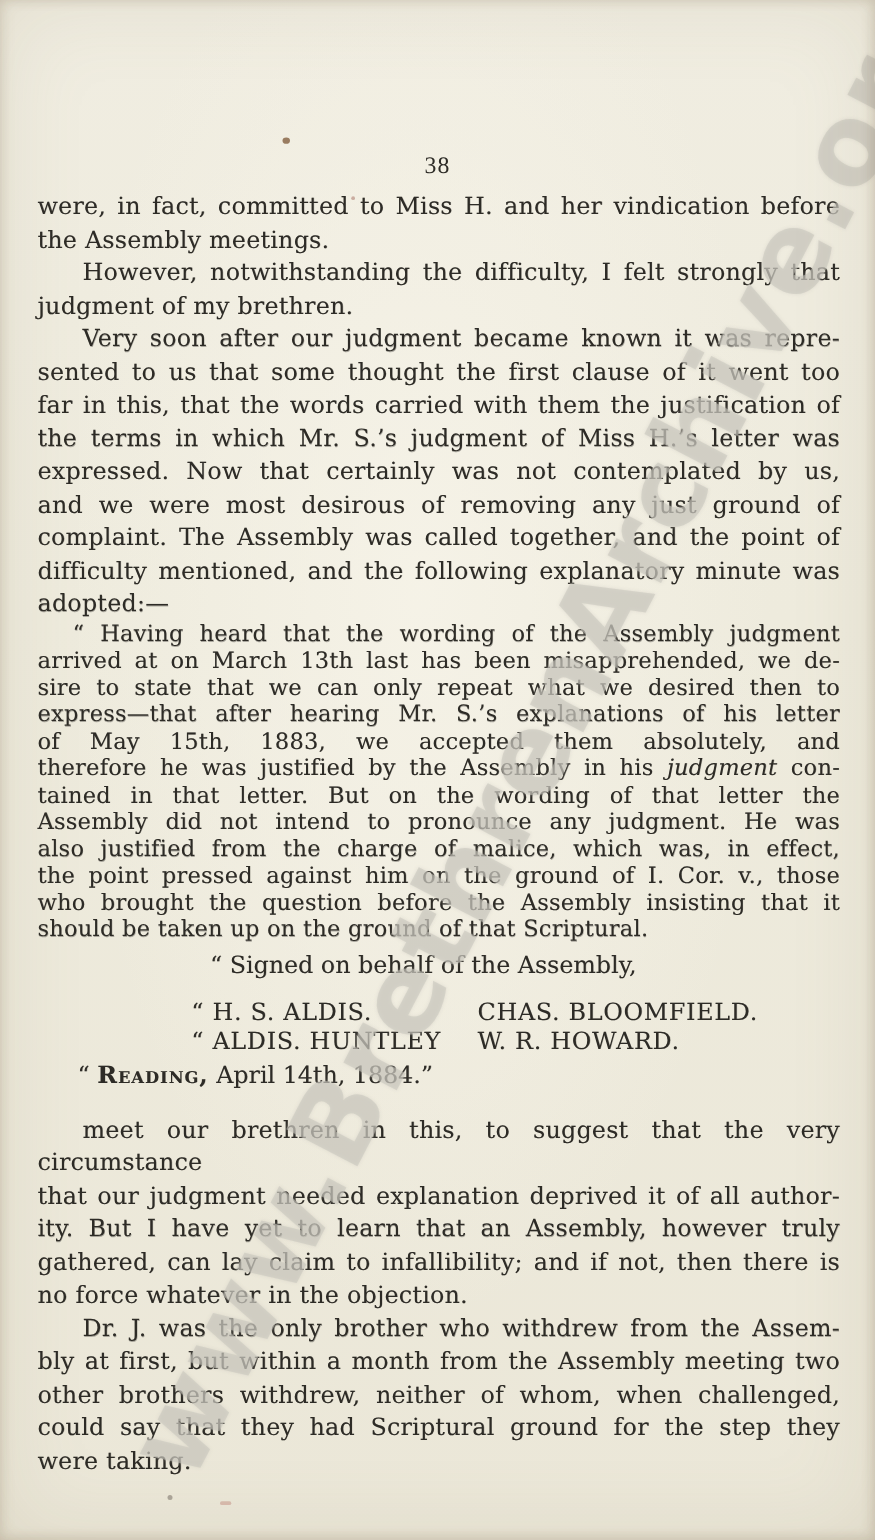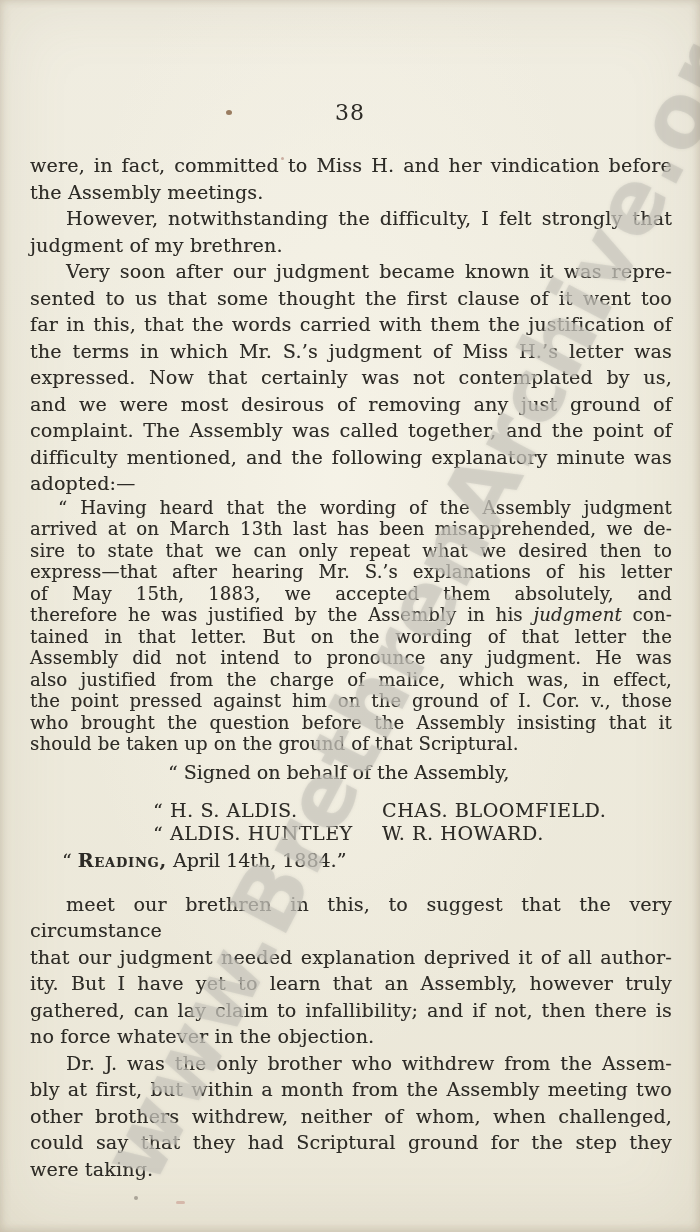--- a/index.html
+++ b/index.html
@@ -24,26 +24,27 @@
     pointer-events: none;
     box-shadow:
       inset 0 0 70px rgba(140,125,90,0.14),
       inset -3px 0 9px rgba(125,108,78,0.14),
       inset 3px 0 10px rgba(125,108,78,0.10),
       inset 0 -3px 10px rgba(125,108,78,0.08);
     z-index: 6;
   }
   .pagenum {
     position: absolute;
-    top: 100px; left: 0;
+    top: 122px; left: 0;
     width: 100%;
     text-align: center;
-    font-size: 22px;
+    font-size: 19px;
     letter-spacing: 1px;
     z-index: 3;
+    font-family: Liberation Serif, serif;
   }
   .content {
     position: relative;
     padding: 152px 28px 0 30px;
     z-index: 3;
     text-shadow: 0.3px 0.3px 0 rgba(40,38,33,0.35);
   }
   .para { font-size: 19px; line-height: 26.5px; letter-spacing: 0.2px; }
   .tline { text-align: justify; text-align-last: justify; }
   .tline.lastline { text-align: justify; text-align-last: left; }

